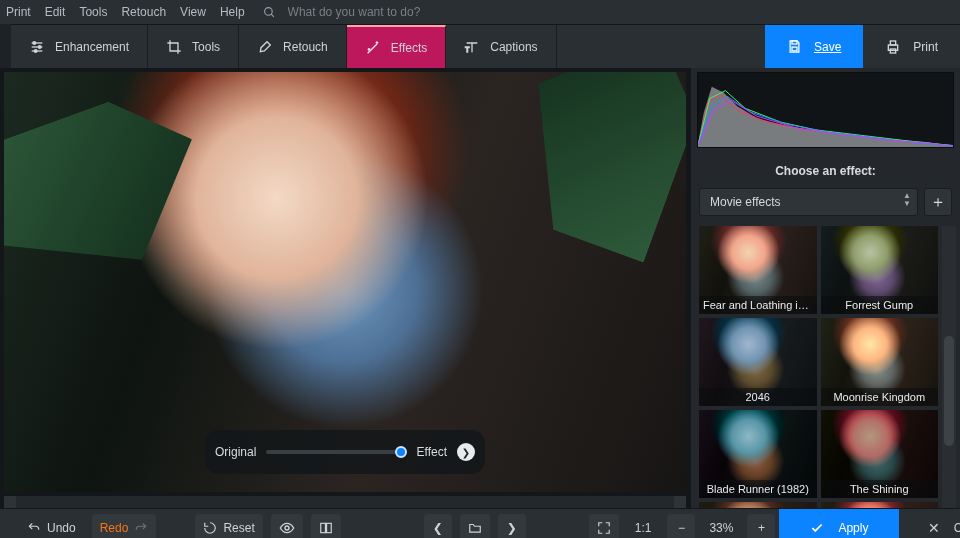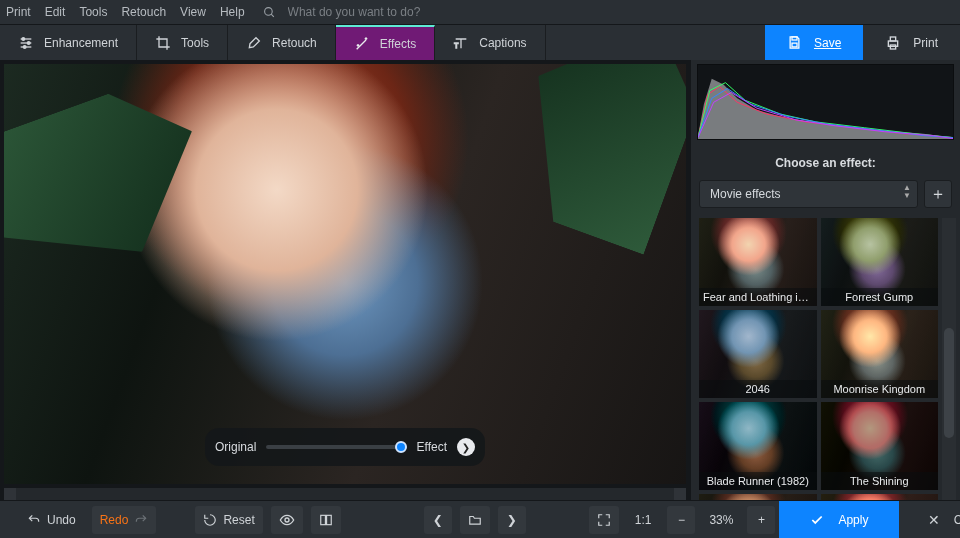--- a/index.html
+++ b/index.html
@@ -6,23 +6,23 @@
 html, body { width: 960px; height: 538px; overflow: hidden; background: #1e2226; color: #c5c9cd; font-size: 12px; }
 
 
 .menubar { height: 24px; background: #2a2f34; display: flex; align-items: center; padding: 0 6px; gap: 14px; color: #b6bbc0; }
 .menubar .menu-item { cursor: pointer; }
 .menubar .search-wrap { display: flex; align-items: center; gap: 12px; margin-left: 4px; }
 .menubar .search-wrap input { background: transparent; border: none; outline: none; color: #8b9095; font-size: 12px; width: 200px; }
 .menubar .search-wrap input::placeholder { color: #7a7f84; }
 
 
-.toolbar { height: 36px; background: #2a2f34; border-top: 1px solid #14171a; display: flex; align-items: stretch; }
+.toolbar { height: 44px; background: #2a2f34; border-top: 1px solid #14171a; display: flex; align-items: stretch; margin-left: 11px; }
 .tab { display: flex; align-items: center; gap: 10px; padding: 0 18px; color: #cfd3d7; cursor: pointer; border-right: 1px solid #1a1d20; }
-.tab.active { background: #701a75; border-top: 2px solid #5eead4; }
+.tab.active { background: #be185d; border-top: 2px solid #fca5a5; }
 .tab .icon { width: 16px; height: 16px; display: flex; align-items: center; justify-content: center; }
 .toolbar-spacer { flex: 1; }
 .big-btn { display: flex; align-items: center; gap: 12px; padding: 0 22px; cursor: pointer; }
 .big-btn.save { background: #0d84ff; color: #fff; min-width: 90px; justify-content: center; text-decoration: underline; }
 .big-btn.print { color: #d3d7db; }
 
 
 .main { height: 440px; display: flex; }
 
 
@@ -40,21 +40,21 @@
 .leaf {
   position: absolute; width: 220px; height: 160px;
   background: linear-gradient(135deg, #2e5a3a 0%, #102919 100%);
   clip-path: polygon(0% 0%, 70% 0%, 100% 40%, 60% 100%, 0% 60%);
 }
 .leaf.left { top: 40px; left: -20px; transform: rotate(-20deg); }
 .leaf.right{ top: -20px; right: -30px; transform: rotate(110deg) scaleX(-1); }
 
 .compare-pill {
   position: absolute; bottom: 18px; left: 50%; transform: translateX(-50%);
-  height: 38px; min-width: 280px; border-radius: 14px;
+  height: 44px; min-width: 280px; border-radius: 14px;
   background: rgba(20,23,26,.9); display: flex; align-items: center;
   padding: 0 10px; gap: 10px; color: #d8dbdf; font-size: 12px;
 }
 .compare-pill .track { flex: 1; height: 4px; background: #3a3f44; border-radius: 2px; position: relative; }
 .compare-pill .knob { position: absolute; right: 0; top: -4px; width: 12px; height: 12px; border-radius: 50%; background: #0d84ff; border: 2px solid #cfe4ff; }
 .compare-pill .chev { width: 18px; height: 18px; border-radius: 50%; background: #e8eaed; color: #222; display: flex; align-items: center; justify-content: center; font-size: 10px; }
 
 .hscroll { height: 12px; background: #24282c; margin: 0 4px 0 4px; position: relative; }
 .hscroll::before, .hscroll::after { content: ""; position: absolute; top: 0; width: 12px; height: 12px; background: #2f3338; }
 .hscroll::before { left: 0; }

